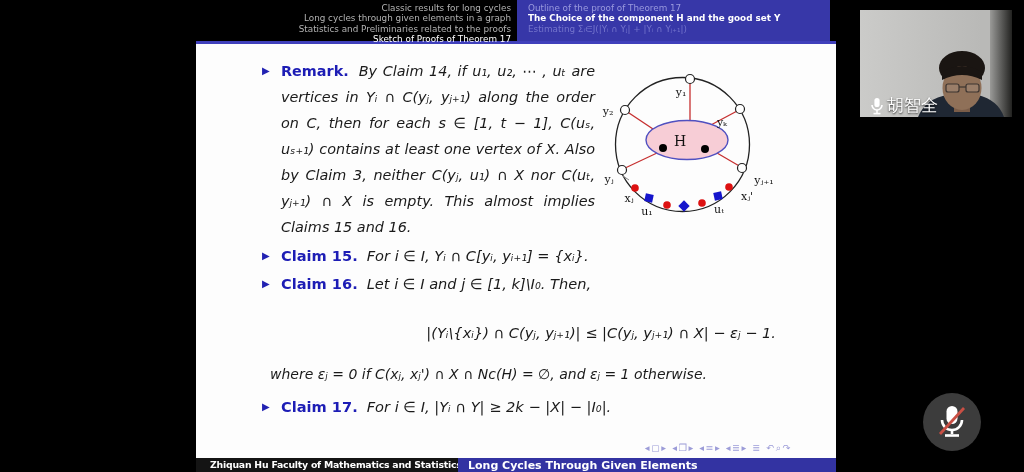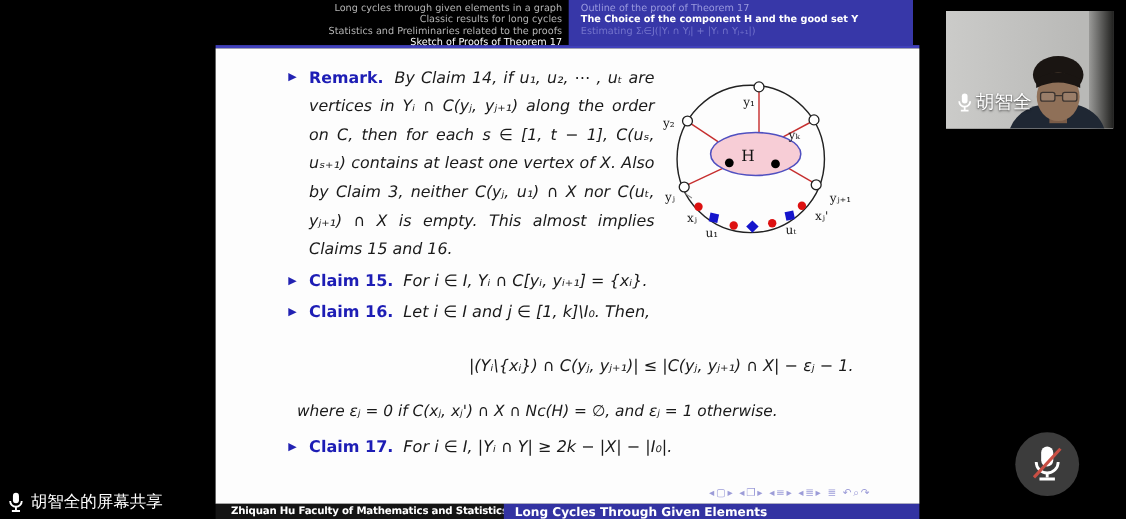--- a/index.html
+++ b/index.html
@@ -47,41 +47,41 @@
                   padding:1px 0 0 10px; white-space:nowrap; }
 
   .figure { position:absolute; left:399px; top:18px; }
   .figure text { font-family:"DejaVu Serif","DejaVu Sans",serif; font-size:11px; fill:#111; }
   .figure text.big { font-size:14px; }
 
   
   .cam-panel { position:absolute; left:836px; top:0; width:188px; height:472px; background:#000; }
   .cam-video { position:absolute; left:24px; top:10px; width:152px; height:107px;
                background:#c6c6c4; overflow:hidden; }
-  .cam-name { position:absolute; left:10px; bottom:13px; display:flex; align-items:center; gap:3px;
+  .cam-name { position:absolute; left:10px; bottom:0; display:flex; align-items:center; gap:3px;
               color:#fff; font-size:17px; text-shadow:0 1px 2px rgba(0,0,0,.8); }
 
   
   .share-label { position:absolute; left:7px; bottom:6px; display:flex; align-items:center; gap:6px;
                  color:#fff; font-size:15px; }
   .mute-btn { position:absolute; left:923px; top:393px; width:58px; height:58px;
               border-radius:50%; background:#3c3c3c; display:flex;
               align-items:center; justify-content:center; cursor:pointer; }
 </style>
 </head>
 <body>
 
 <div class="stage">
 
   <div class="slide">
 
     <div class="slide-header">
       <div class="nav-left">
+        <div>Classic results for long cycles</div>
         <div>Long cycles through given elements in a graph</div>
-        <div>Classic results for long cycles</div>
         <div>Statistics and Preliminaries related to the proofs</div>
         <div class="cur">Sketch of Proofs of Theorem 17</div>
       </div>
       <div class="nav-right">
         <div>Outline of the proof of Theorem 17</div>
         <div class="cur">The Choice of the component H and the good set Y</div>
         <div class="dim2">Estimating Σᵢ∈J(|Yᵢ ∩ Yⱼ| + |Yᵢ ∩ Yⱼ₊₁|)</div>
       </div>
     </div>
 
@@ -208,23 +208,14 @@
   <div class="mute-btn">
     <svg width="30" height="36" viewBox="0 0 30 36">
       <rect x="9.5" y="2" width="11" height="18" rx="5.5" fill="#fff"></rect>
       <path d="M5,16 a10,10 0 0 0 20,0" fill="none" stroke="#fff" stroke-width="2.6"></path>
       <line x1="15" y1="26" x2="15" y2="30" stroke="#fff" stroke-width="2.6"></line>
       <line x1="8" y1="31.5" x2="22" y2="31.5" stroke="#fff" stroke-width="2.6"></line>
       <line x1="3" y1="30" x2="27" y2="4" stroke="#c94f44" stroke-width="2.8"></line>
     </svg>
   </div>
 
-  <div class="share-label">
-    <svg width="15" height="19" viewBox="0 0 14 18">
-      <rect x="4.4" y="1" width="5.2" height="9" rx="2.6" fill="#fff"></rect>
-      <path d="M2,8 a5,5 0 0 0 10,0" fill="none" stroke="#fff" stroke-width="1.6"></path>
-      <line x1="7" y1="13" x2="7" y2="16" stroke="#fff" stroke-width="1.6"></line>
-      <line x1="3.5" y1="16.6" x2="10.5" y2="16.6" stroke="#fff" stroke-width="1.6"></line>
-    </svg>
-    <span>胡智全的屏幕共享</span>
-  </div>
 
 </div>
 
 </body></html>

